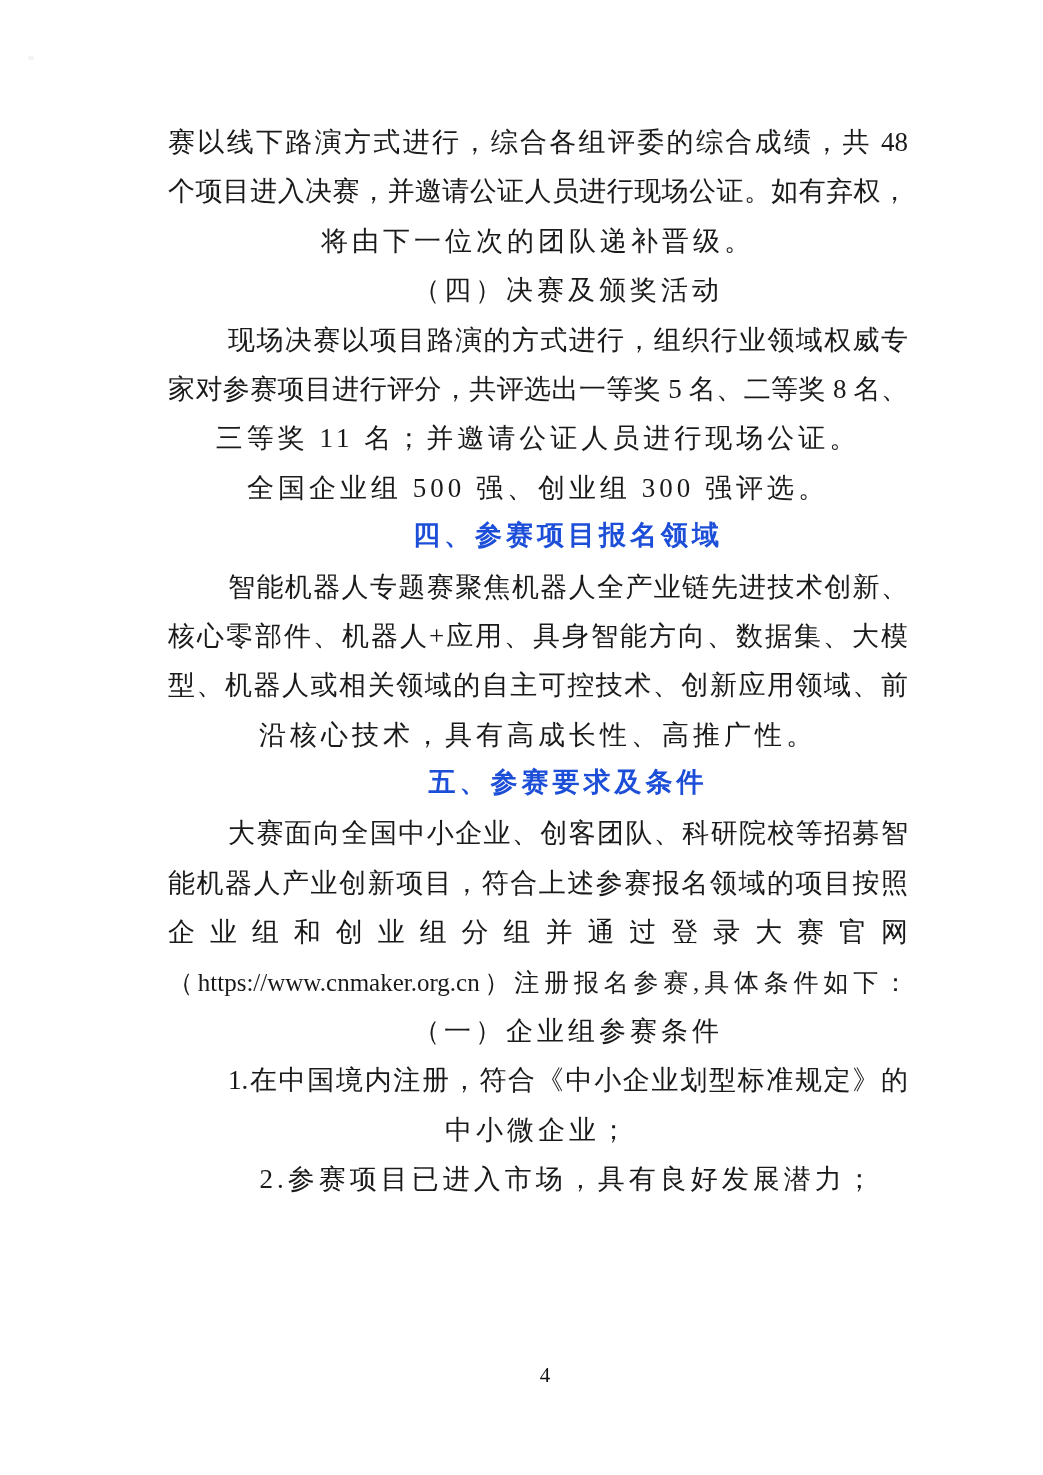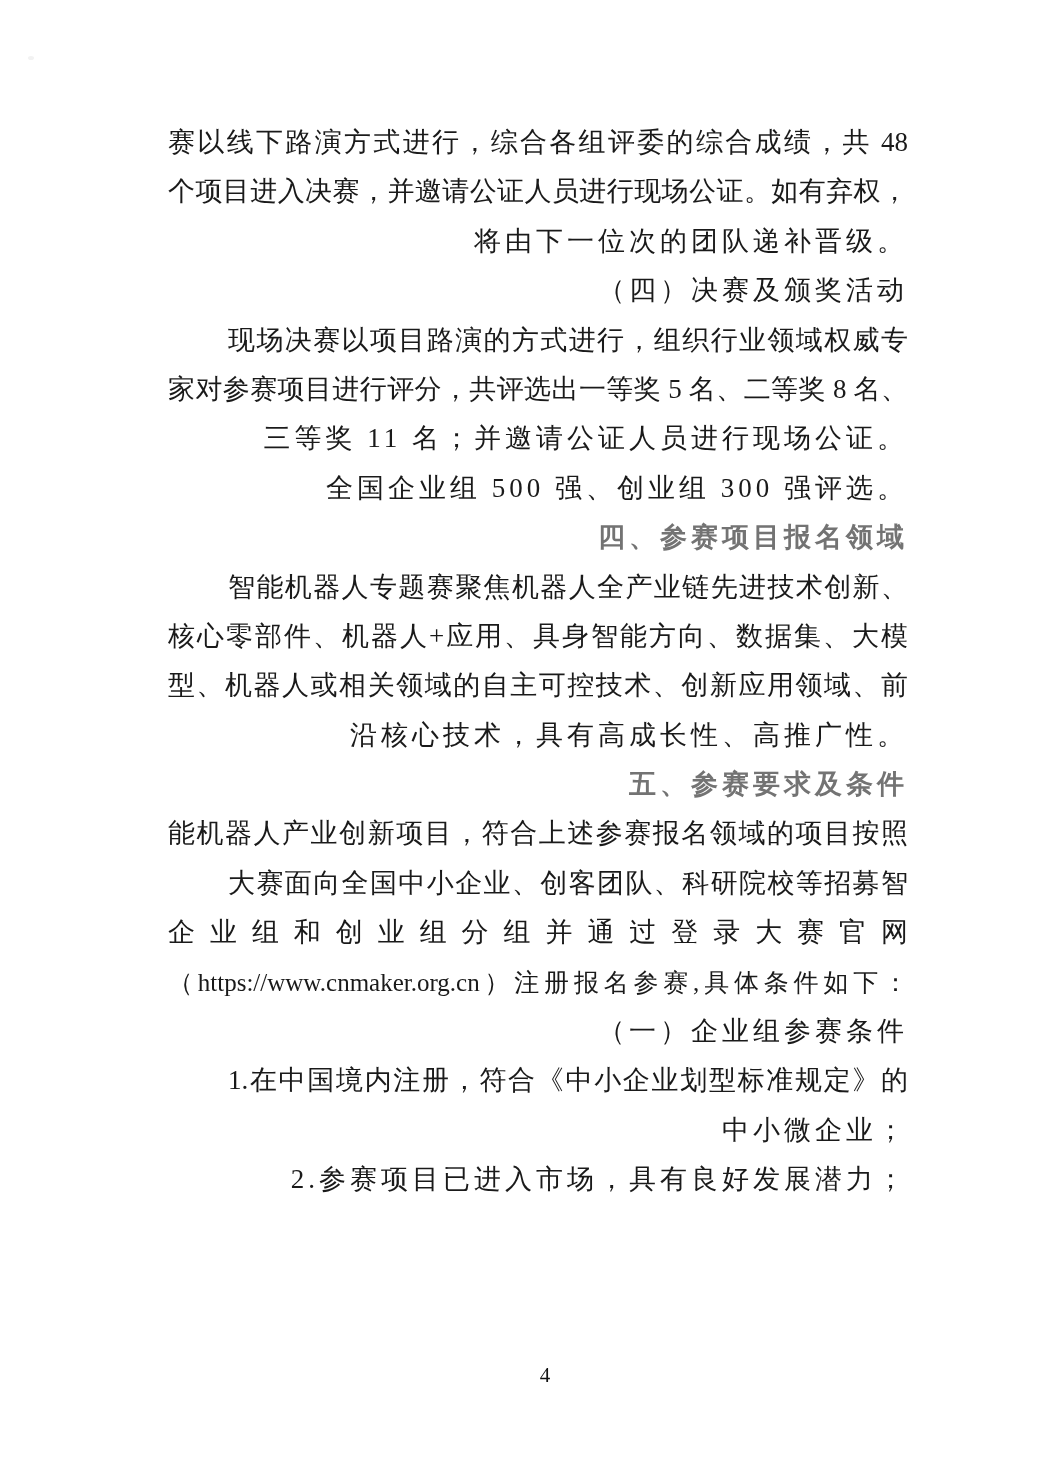--- a/index.html
+++ b/index.html
@@ -23,36 +23,36 @@
     top: 118px;
     width: 740px;
   }
   .line {
     height: 49.4px;
     line-height: 49.4px;
     font-size: 27px;
     letter-spacing: 4px;
     white-space: nowrap;
     overflow: hidden;
-    text-align: right;
+    text-align: center;
   }
   .line.justify {
     white-space: normal;
     letter-spacing: 0;
     text-align: justify;
     text-align-last: justify;
     -moz-text-align-last: justify;
   }
   .line.indent {
     padding-left: 60px;
   }
   .line.bold {
-    font-family: Liberation Sans, sans-serif;
+    font-family: Liberation Mono, monospace;
     font-weight: 700;
-    color: #737373;
+    color: #1d4ed8;
   }
   .line.url {
     font-size: 25px;
   }
   .pagenum {
     position: absolute;
     left: 35px;
     right: 0;
     top: 1360px;
     height: 30px;
@@ -83,22 +83,22 @@
       <div class="line justify indent">现场决赛以项目路演的方式进行，组织行业领域权威专</div>
       <div class="line justify">家对参赛项目进行评分，共评选出一等奖 5 名、二等奖 8 名、</div>
       <div class="line">三等奖 11 名；并邀请公证人员进行现场公证。</div>
       <div class="line">全国企业组 500 强、创业组 300 强评选。</div>
       <div class="line indent bold">四、参赛项目报名领域</div>
       <div class="line justify indent">智能机器人专题赛聚焦机器人全产业链先进技术创新、</div>
       <div class="line justify">核心零部件、机器人+应用、具身智能方向、数据集、大模</div>
       <div class="line justify">型、机器人或相关领域的自主可控技术、创新应用领域、前</div>
       <div class="line">沿核心技术，具有高成长性、高推广性。</div>
       <div class="line indent bold">五、参赛要求及条件</div>
+      <div class="line justify indent">大赛面向全国中小企业、创客团队、科研院校等招募智</div>
       <div class="line justify">能机器人产业创新项目，符合上述参赛报名领域的项目按照</div>
-      <div class="line justify indent">大赛面向全国中小企业、创客团队、科研院校等招募智</div>
       <div class="line justify">企业组和创业组分组并通过登录大赛官网</div>
       <div class="line justify url">（https://www.cnmaker.org.cn）注册报名参赛,具体条件如下：</div>
       <div class="line indent">（一）企业组参赛条件</div>
       <div class="line justify indent">1.在中国境内注册，符合《中小企业划型标准规定》的</div>
       <div class="line">中小微企业；</div>
       <div class="line indent">2.参赛项目已进入市场，具有良好发展潜力；</div>
     </div>
   <div class="pagenum">4</div>
 </div>
 

